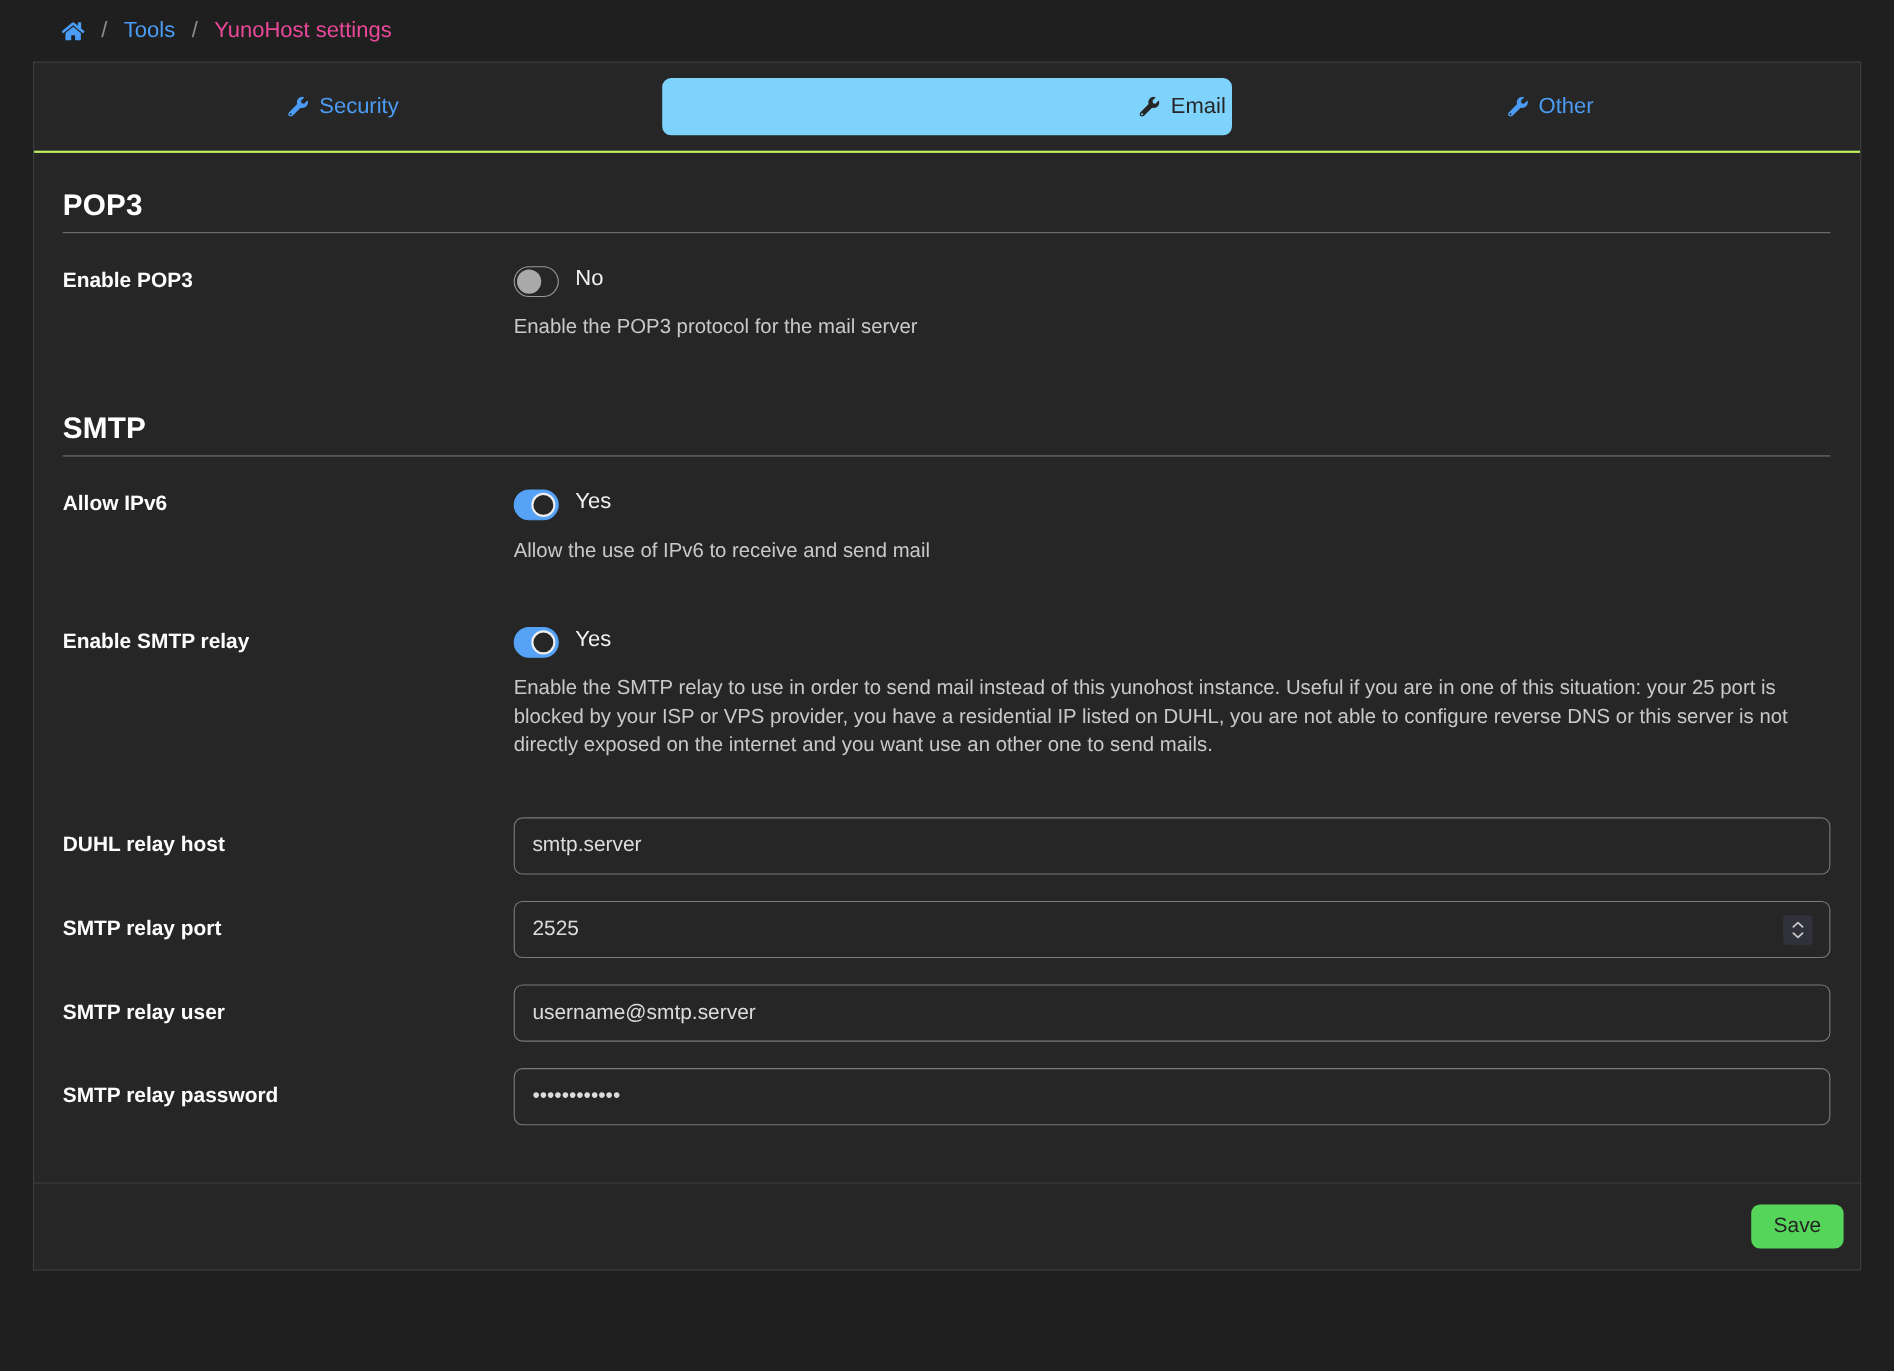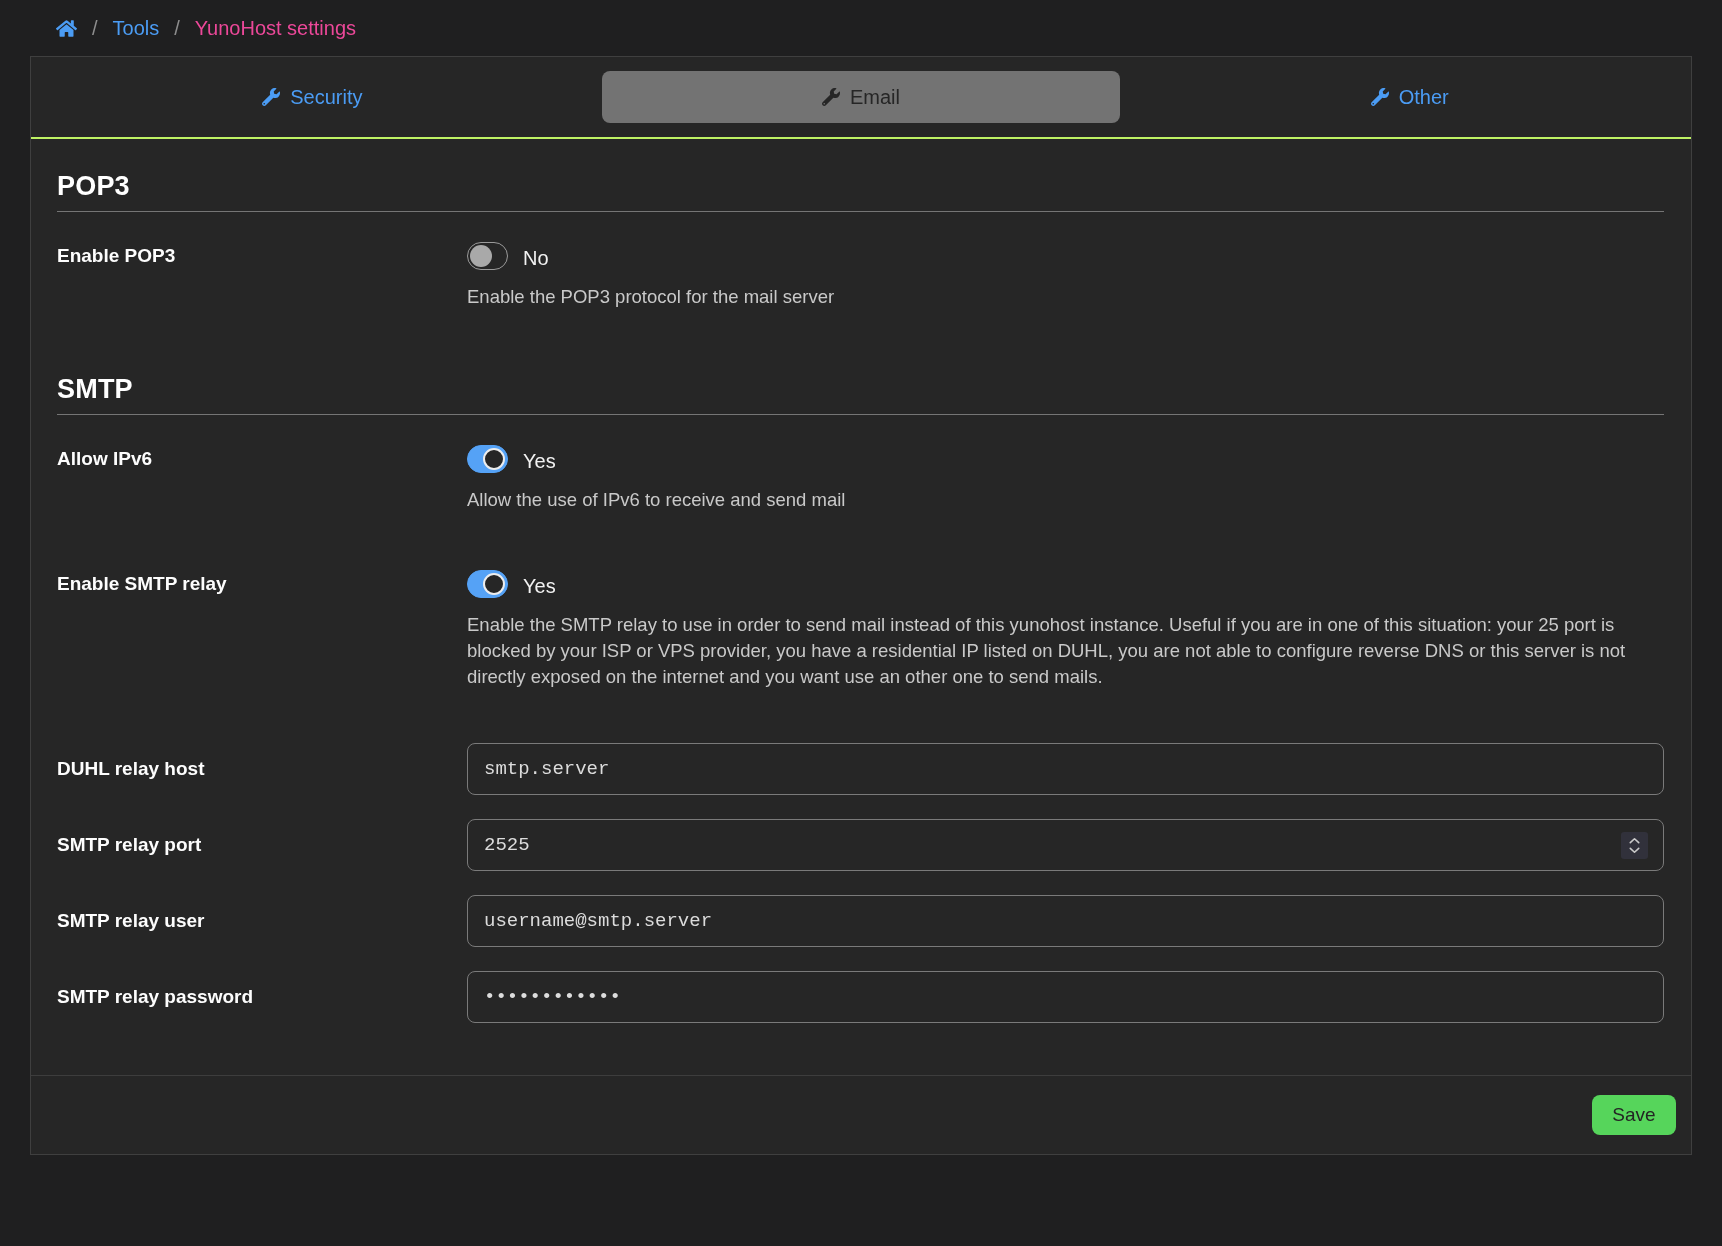--- a/index.html
+++ b/index.html
@@ -40,21 +40,21 @@
     display:flex; align-items:center; justify-content:center; gap:10px;
     font-size:20px; font-weight:500;
     color:#4b9cf4;
     border-radius:8px;
     cursor:pointer;
     background:transparent;
     border:none;
     font-family:inherit;
   }
   .tab .wrench-svg { width:18px; height:18px; fill:#4b9cf4; }
-  .tab.active { background:#737373; color:#262626; }
+  .tab.active { background:#7dd3fc; color:#262626;justify-content:flex-end; }
   .tab.active .wrench-svg { fill:#262626; }
 
   .card-body { padding:0 27px 52px 26px; }
 
   .section-title {
     margin:32px 0 0 0;
     font-size:27px; font-weight:700; color:#ffffff;
     padding-bottom:9px;
     border-bottom:1px solid #757575;
     letter-spacing:0.2px;
@@ -70,21 +70,21 @@
   .row.gap-md { margin-top:53px; }
   .row.gap-sm { margin-top:24px; }
   .field-label {
     font-size:19px; font-weight:700; color:#fdfdfd;
     align-self:start;
   }
   .toggle-row .field-label { line-height:28px; }
   .input-row .field-label { line-height:52px; }
 
   
-  .control-line { display:flex; align-items:flex-end; gap:15px; }
+  .control-line { display:flex; align-items:flex-start; gap:15px; }
   .toggle {
     width:41px; height:28px; border-radius:14px;
     position:relative; cursor:pointer; flex:0 0 auto;
   }
   .toggle[data-state="off"] { background:transparent; border:1px solid #9a9a9a; }
   .toggle[data-state="off"] .knob {
     position:absolute; left:2px; top:2px;
     width:22px; height:22px; border-radius:50%;
     background:#a9a9a9;
   }
@@ -103,21 +103,21 @@
   }
 
   
   .text-input {
     width:100%; height:52px;
     background:#262626;
     border:1px solid #7a7a7a;
     border-radius:8px;
     color:#dcdcdc;
     font-size:19px;
-    font-family:Liberation Mono, monospace;
+    font-family:Liberation Sans, sans-serif;
     padding:0 16px;
     outline:none;
   }
   .number-wrap {
     width:100%; height:52px;
     background:#262626;
     border:1px solid #7a7a7a;
     border-radius:8px;
     display:flex; align-items:center;
   }

